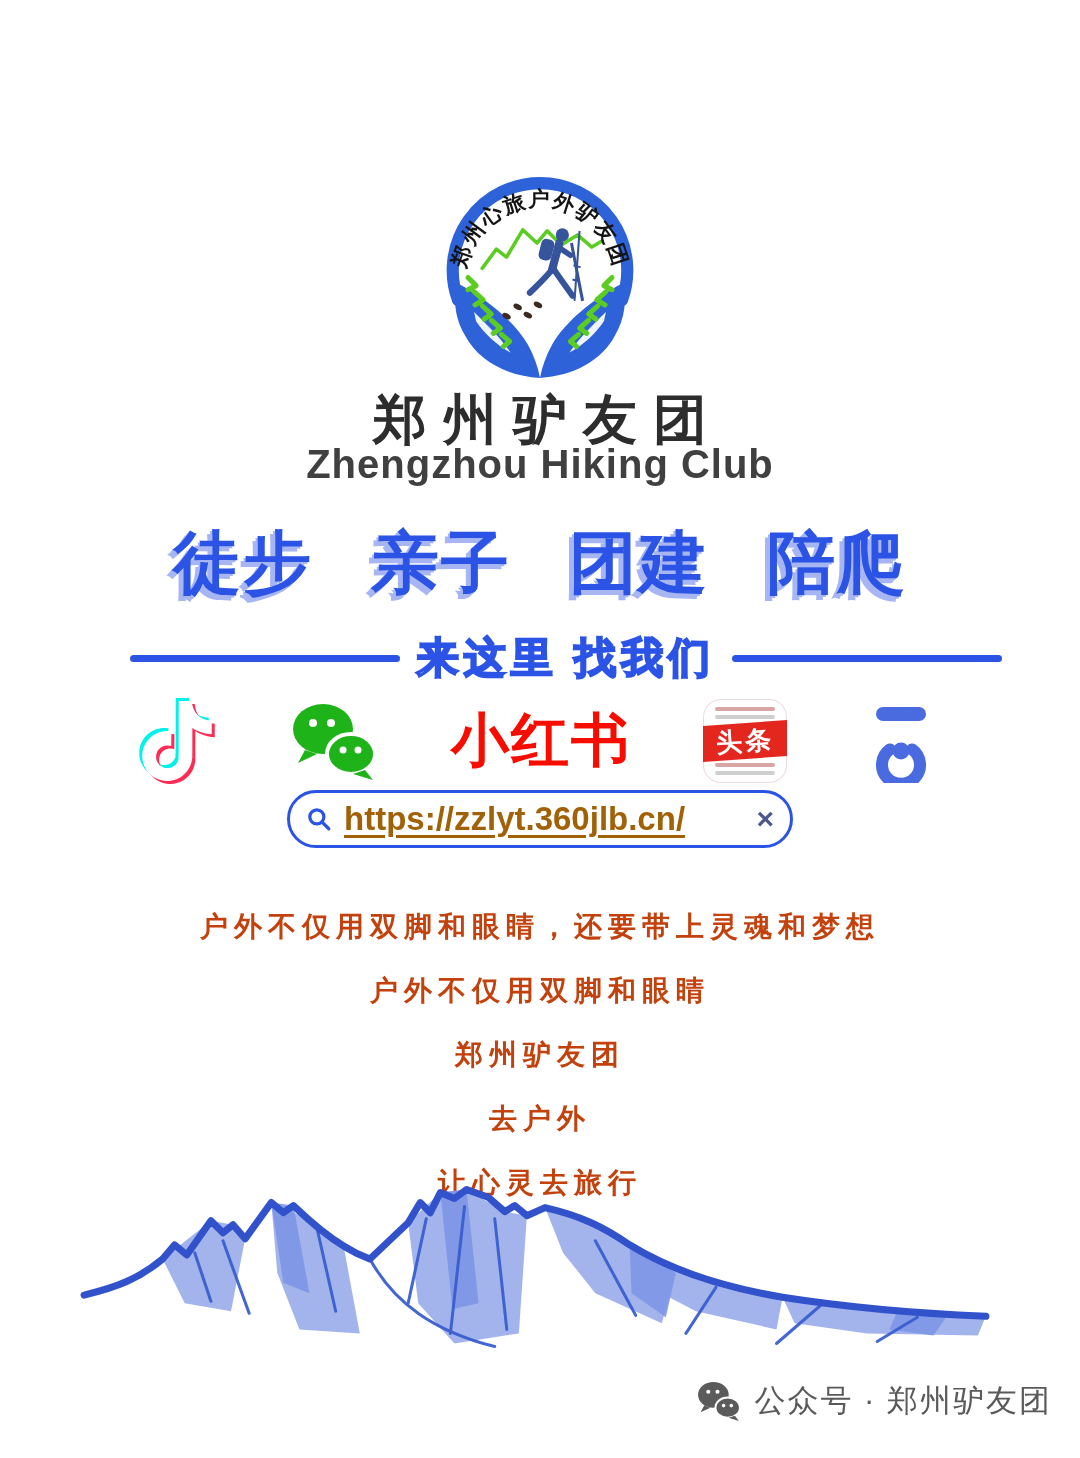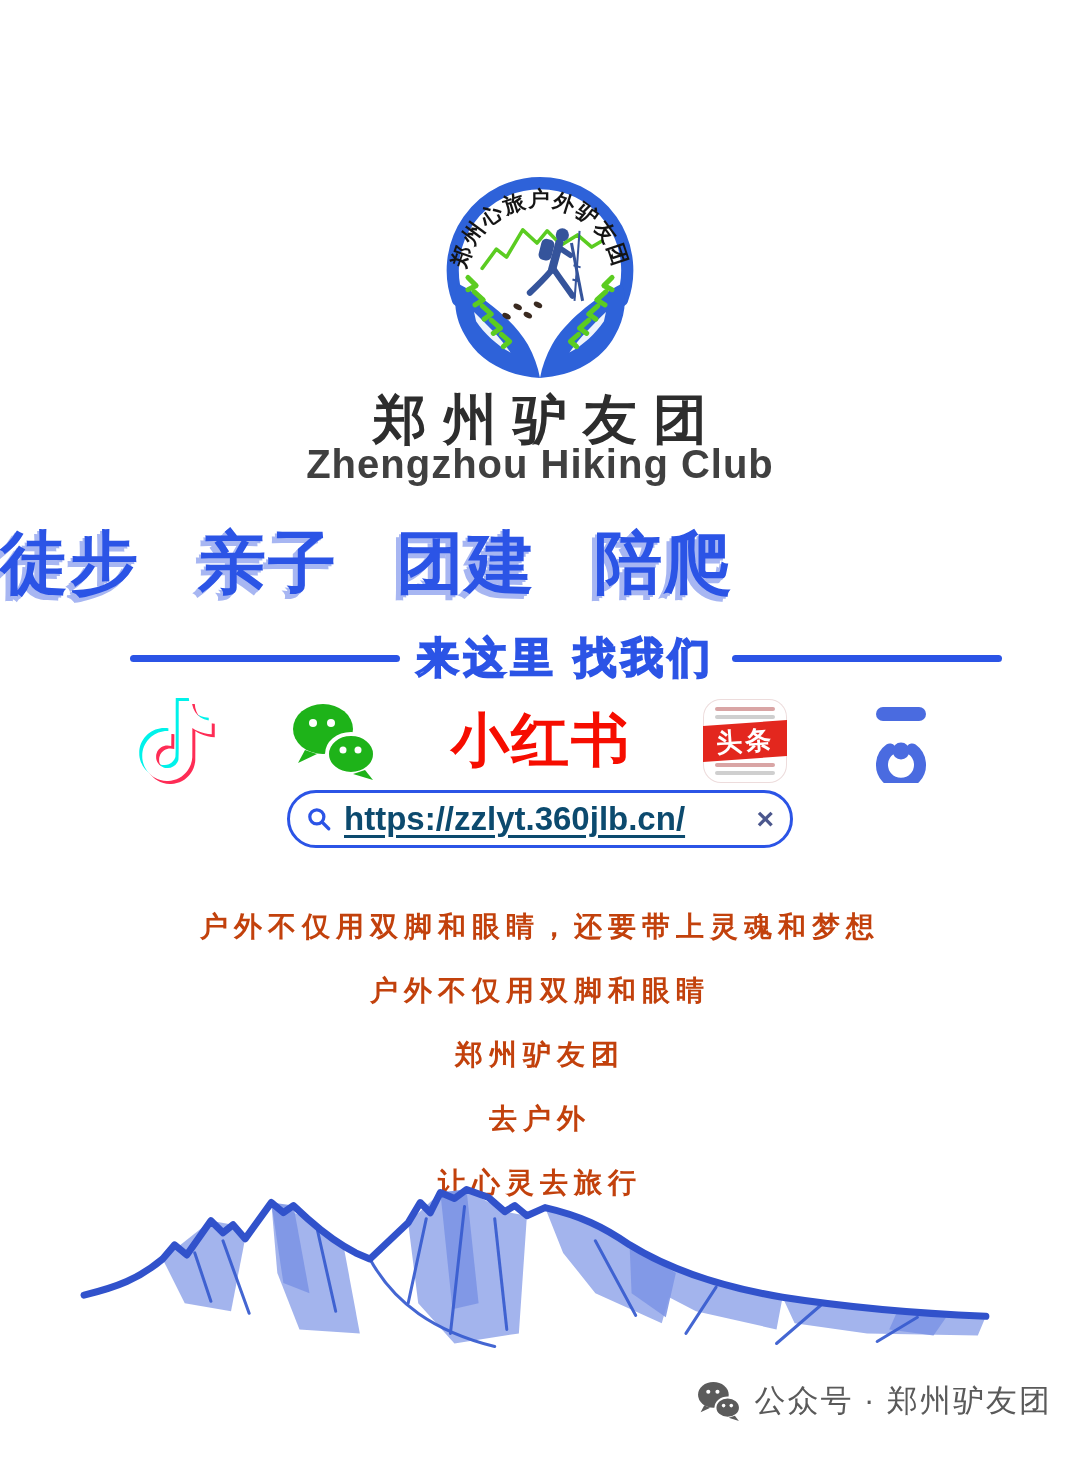--- a/index.html
+++ b/index.html
@@ -10,21 +10,21 @@
   .logo{position:absolute;left:50%;top:172px;transform:translateX(-50%);width:214px;height:208px;}
 
   
   .title-cn{position:absolute;top:384px;left:0;width:100%;text-align:center;
     font-family:"Liberation Serif",serif;font-size:54px;font-weight:900;color:#2d2d2d;
     letter-spacing:16px;text-indent:16px;}
   .title-en{position:absolute;top:442px;left:0;width:100%;text-align:center;
     font-size:40px;font-weight:800;color:#404040;letter-spacing:1px;}
 
   
-  .keywords{position:absolute;top:518px;left:0;width:100%;display:flex;justify-content:flex-start;gap:58px;}
+  .keywords{position:absolute;top:518px;left:0;width:100%;display:flex;justify-content:center;gap:58px;}
   .keywords span{font-size:68px;font-weight:900;color:#2B54E6;
     text-shadow:-5px 5px 0 #A7B6F2, -2px 2px 0 #A7B6F2;letter-spacing:2px;}
 
   
   .finder{position:absolute;top:630px;left:0;width:100%;display:flex;align-items:center;justify-content:center;gap:17px;padding-left:26px;}
   .finder .rule{width:270px;height:7px;background:#2B54E6;border-radius:4px;}
   .finder .label{font-size:42px;font-weight:900;color:#ffffff;
     -webkit-text-stroke:2px #2B54E6;letter-spacing:5px;text-shadow:0 0 1px #2B54E6;}
 
   
@@ -38,21 +38,21 @@
   .tt-line{position:absolute;left:12px;right:12px;height:4px;border-radius:2px;background:#d9a5a5;}
   .tt-band{position:absolute;left:-6px;right:-6px;top:24px;height:36px;background:#E3271E;
     transform:rotate(-4deg);display:flex;align-items:center;justify-content:center;}
   .tt-band span{color:#ffffff;font-size:26px;font-weight:900;letter-spacing:3px;}
   .blue360{position:relative;width:84px;height:84px;}
 
   
   .search-pill{position:absolute;top:790px;left:50%;transform:translateX(-50%);
     width:468px;height:52px;border:3px solid #2B54E6;border-radius:30px;
     display:flex;align-items:center;padding:0 16px;gap:12px;background:#fff;}
-  .search-pill .url{font-size:33px;font-weight:800;color:#0c4a6e;
+  .search-pill .url{font-size:33px;font-weight:800;color:#a16207;
     text-decoration:underline;text-decoration-thickness:3px;text-underline-offset:5px;
     letter-spacing:0px;white-space:nowrap;}
   .search-pill .close{font-size:30px;font-weight:700;color:#4B578D;margin-left:auto;line-height:1;}
 
   
   .slogans{position:absolute;top:908px;left:0;width:100%;display:flex;flex-direction:column;
     align-items:center;gap:26px;}
   .slogans div{font-family:"Liberation Serif",serif;font-size:28px;font-weight:700;color:#c2410c;letter-spacing:6px;}
 
   

